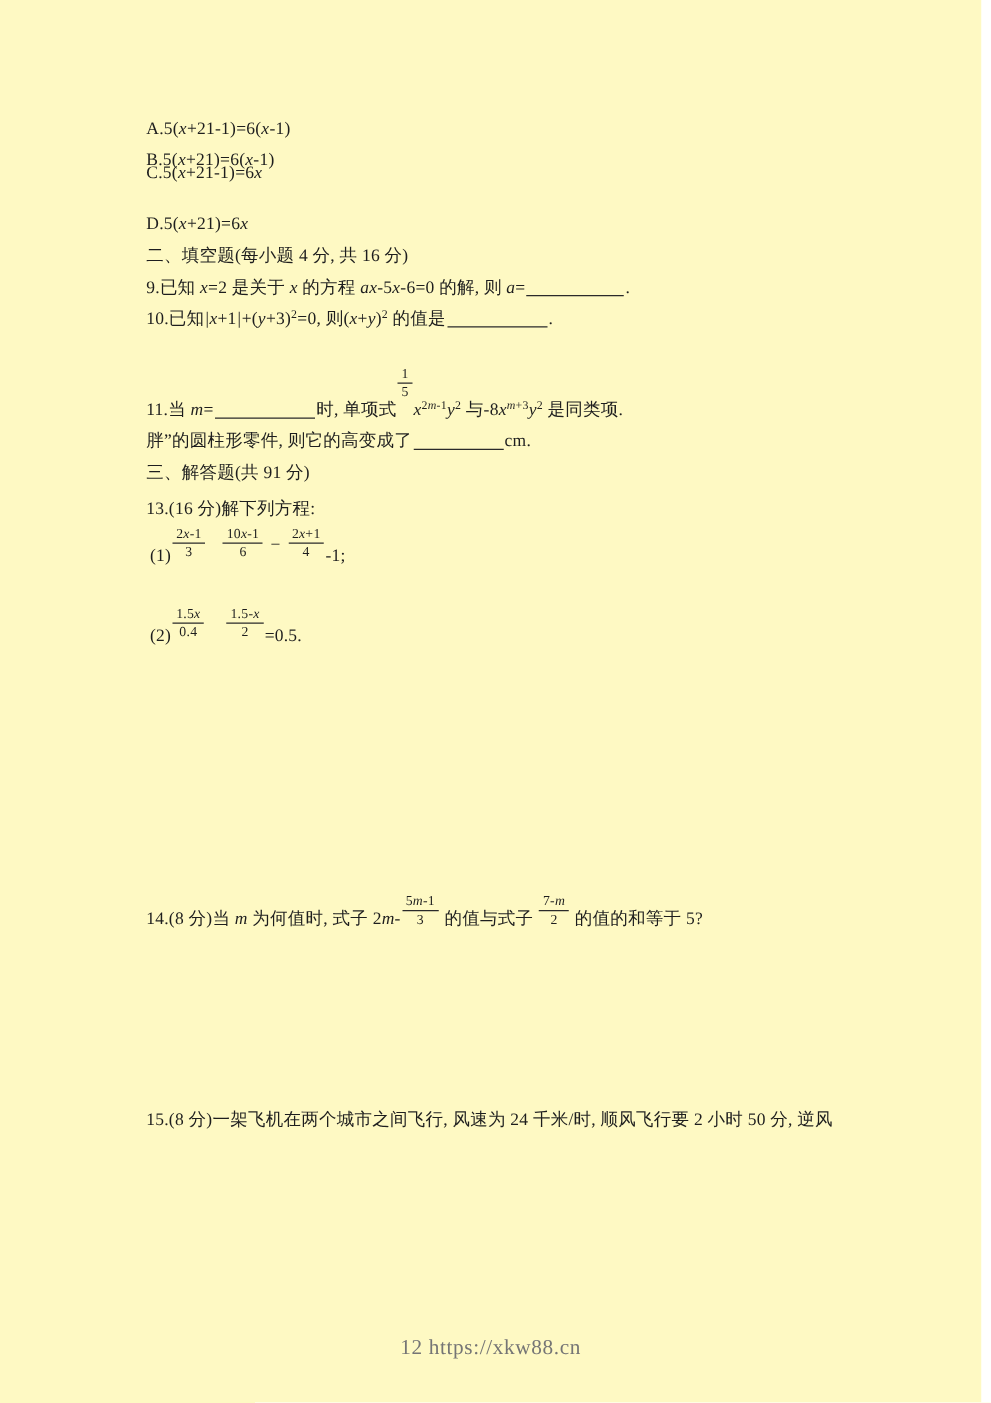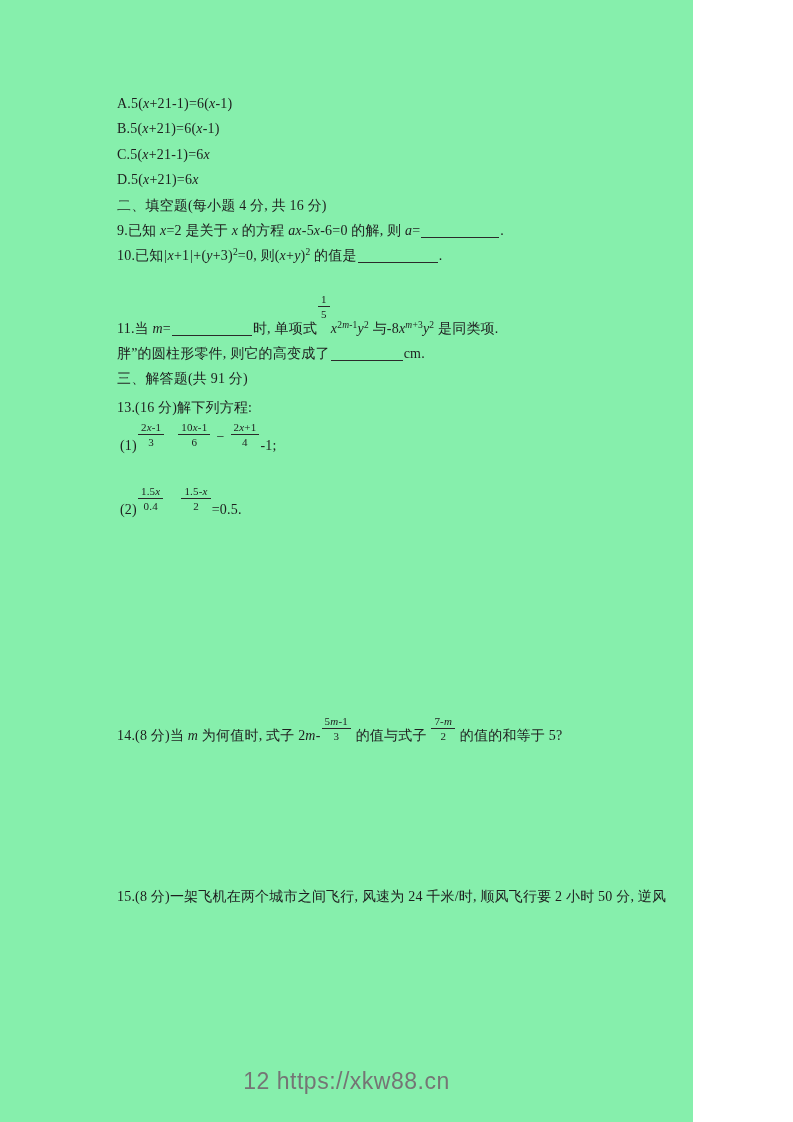--- a/index.html
+++ b/index.html
@@ -1,19 +1,19 @@
 <!DOCTYPE html>
 <html><head>
 <meta charset="utf-8">
 <style>
   html,body{margin:0;padding:0;background:#ffffff;}
   .page{
     position:relative;
-    width:693px;height:1122px;
-    background:#86efac;
+    width:785px;height:1122px;
+    background:#fef9c3;
     font-family:"Liberation Serif","DejaVu Serif",serif;
     font-size:14px;
     color:#1e1e1e;
     overflow:hidden;
   }
   .line{
     position:absolute;
     left:117px;
     white-space:nowrap;
     line-height:19px;
@@ -45,33 +45,33 @@
     border-bottom:1px solid #2a2a2a;
     vertical-align:-3px;
     margin:0 1px;
   }
   .gap{display:inline-block;}
   .rtxt{vertical-align:9px;padding:0 5px;}
   .footer{
     position:absolute;
     top:1068px;left:0;width:100%;
     text-align:center;
-    font-family:Liberation Sans, sans-serif;
-    font-size:23px;
+    font-family:Liberation Serif, serif;
+    font-size:17px;
     color:#757575;
     letter-spacing:0.5px;
   }
 </style>
 </head>
 <body>
 
 <div class="page">
   <div class="line" style="top:94px">A.5(<span class="it">x</span>+21-1)=6(<span class="it">x</span>-1)</div>
   <div class="line" style="top:119px">B.5(<span class="it">x</span>+21)=6(<span class="it">x</span>-1)</div>
-  <div class="line" style="top:145px">C.5(<span class="it">x</span>+21-1)=6<span class="it">x</span></div>
+  <div class="line" style="top:129px">C.5(<span class="it">x</span>+21-1)=6<span class="it">x</span></div>
   <div class="line" style="top:170px">D.5(<span class="it">x</span>+21)=6<span class="it">x</span></div>
   <div class="line" style="top:196px">二、填空题(每小题 4 分, 共 16 分)</div>
   <div class="line" style="top:221px">9.已知 <span class="it">x</span>=2 是关于 <span class="it">x</span> 的方程 <span class="it">ax</span>-5<span class="it">x</span>-6=0 的解, 则 <span class="it">a</span>=<span class="blank" style="width: 78px;"></span>.</div>
   <div class="line" style="top:246px">10.已知<span class="it">|x</span>+1<span class="it">|</span>+(<span class="it">y</span>+3)<span class="sup">2</span>=0, 则(<span class="it">x</span>+<span class="it">y</span>)<span class="sup">2</span> 的值是<span class="blank" style="width: 80px;"></span>.</div>
   <div class="line" style="top:293px">11.当 <span class="it">m</span>=<span class="blank" style="width: 80px;"></span>时, 单项式<span class="frac hi"><span class="num">1</span><span class="den">5</span></span><span class="it">x</span><span class="sup">2<span class="it">m</span>-1</span><span class="it">y</span><span class="sup">2</span> 与-8<span class="it">x</span><span class="sup"><span class="it">m</span>+3</span><span class="it">y</span><span class="sup">2</span> 是同类项.</div>
   <div class="line" style="top:344px">胖”的圆柱形零件, 则它的高变成了<span class="blank" style="width: 72px;"></span>cm.</div>
   <div class="line" style="top:369px">三、解答题(共 91 分)</div>
   <div class="line" style="top:398px">13.(16 分)解下列方程:</div>
   <div class="line eq" style="top:421px">(1)<span class="frac mid"><span class="num">2<span class="it">x</span>-1</span><span class="den">3</span></span><span class="gap" style="width: 12px;"></span><span class="frac mid"><span class="num">10<span class="it">x</span>-1</span><span class="den">6</span></span><span class="rtxt">−</span><span class="frac mid"><span class="num">2<span class="it">x</span>+1</span><span class="den">4</span></span>-1;</div>
   <div class="line eq" style="top:485px">(2)<span class="frac mid"><span class="num">1.5<span class="it">x</span></span><span class="den">0.4</span></span><span class="gap" style="width: 16px;"></span><span class="frac mid"><span class="num">1.5-<span class="it">x</span></span><span class="den">2</span></span>=0.5.</div>

